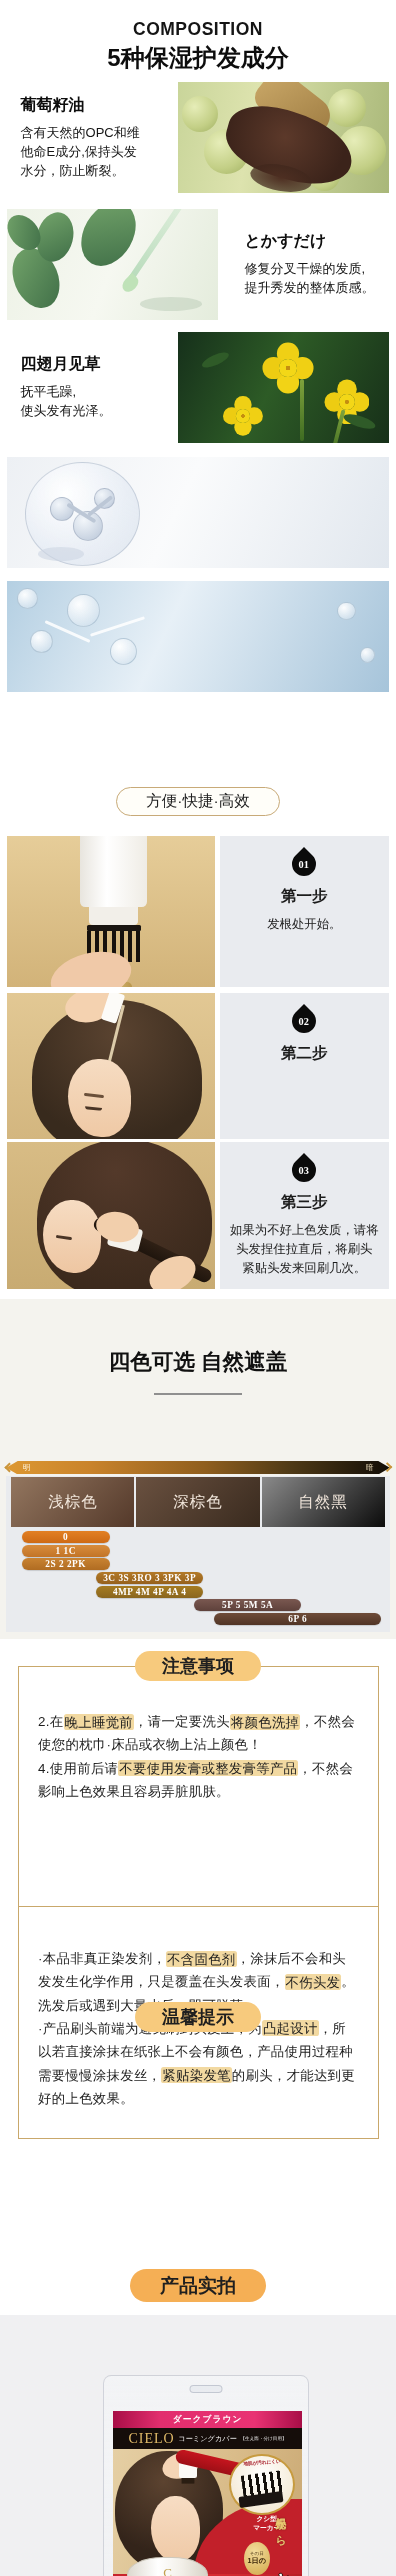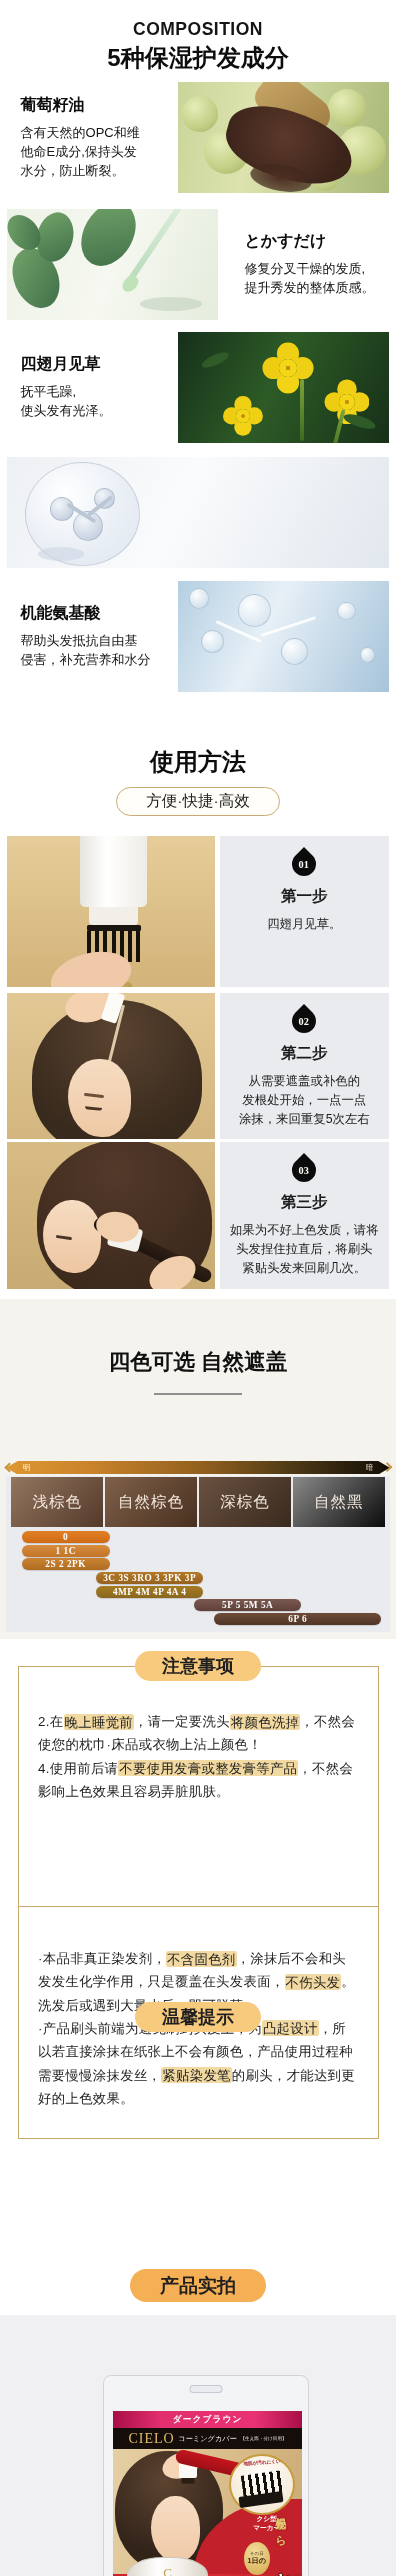--- a/index.html
+++ b/index.html
@@ -309,79 +309,70 @@
         <div class="ing-img img-collagen">
           <i></i>
           <i></i>
           <i></i>
           <i></i>
           <i></i>
           <i></i>
         </div>
       </div>
       <div class="ing-row img-right" style="top: 581px;">
-        <div class="ing-text">
-          <h3 class="ing-name">机能氨基酸</h3>
-          <p class="ing-desc">帮助头发抵抗自由基
-侵害，补充营养和水分</p>
-        </div>
         <div class="ing-img img-amino">
           <i></i>
           <i></i>
           <i></i>
           <i></i>
           <i></i>
           <i></i>
           <i></i>
           <i></i>
         </div>
       </div>
     </div>
 
-  <h2 class="usage-title">使用方法</h2>
   <div class="usage-badge">
     <span>方便·快捷·高效</span>
   </div>
 
   <div id="steps">
       <div class="step-row" style="top: 836px; height: 151px;">
         <div class="step-img simg-1">
           <i></i>
           <i></i>
           <i></i>
           <i></i>
           <i></i>
           <i></i>
         </div>
         <div class="step-panel">
           <div class="drop">
             <span>01</span>
           </div>
           <h4 class="step-name">第一步</h4>
-          <p class="step-desc">四翅月见草。</p>
+          <p class="step-desc">发根处开始。</p>
         </div>
       </div>
       <div class="step-row" style="top: 993px; height: 146px;">
         <div class="step-img simg-2">
           <i></i>
           <i></i>
           <i></i>
           <i></i>
           <i></i>
           <i></i>
           <i></i>
         </div>
         <div class="step-panel">
           <div class="drop">
             <span>02</span>
           </div>
           <h4 class="step-name">第二步</h4>
-          <p class="step-desc">从需要遮盖或补色的
-发根处开始，一点一点
-涂抹，来回重复5次左右</p>
         </div>
       </div>
       <div class="step-row" style="top: 1142px; height: 147px;">
         <div class="step-img simg-3">
           <i></i>
           <i></i>
           <i></i>
           <i></i>
           <i></i>
           <i></i>
@@ -406,21 +397,20 @@
       <div class="scale-bar">
         <span class="s-l">明</span>
         <span class="s-r">暗</span>
       </div>
       <span class="chev chev-l"></span>
       <span class="chev chev-r"></span>
     </div>
     <div class="chart-panel">
       <div class="swatches" id="swatches">
           <div class="swatch" style="background: linear-gradient(135deg, rgb(147, 118, 95), rgb(84, 57, 42));">浅棕色</div>
-          <div class="swatch" style="background: linear-gradient(135deg, rgb(127, 96, 74), rgb(73, 48, 31));">自然棕色</div>
           <div class="swatch" style="background: linear-gradient(135deg, rgb(106, 81, 64), rgb(57, 42, 30));">深棕色</div>
           <div class="swatch" style="background: linear-gradient(135deg, rgb(138, 138, 138), rgb(11, 11, 11));">自然黑</div>
         </div>
       <div id="codes">
           <div class="code-pill" style="left: 15.5px; width: 88px; top: 55px; background: linear-gradient(rgb(226, 128, 36), rgb(206, 106, 21));">0</div>
           <div class="code-pill" style="left: 15.5px; width: 88px; top: 69px; background: linear-gradient(rgb(216, 140, 60), rgb(194, 116, 39));">1 1C</div>
           <div class="code-pill" style="left: 15.5px; width: 88px; top: 82px; background: linear-gradient(rgb(201, 131, 50), rgb(176, 108, 34));">2S 2 2PK</div>
           <div class="code-pill" style="left: 90px; width: 107px; top: 96px; background: linear-gradient(rgb(179, 122, 40), rgb(150, 97, 28));">3C 3S 3RO 3 3PK 3P</div>
           <div class="code-pill" style="left: 90px; width: 107px; top: 110px; background: linear-gradient(rgb(166, 124, 34), rgb(138, 102, 30));">4MP 4M 4P 4A 4</div>
           <div class="code-pill" style="left: 188px; width: 107px; top: 123px; background: linear-gradient(rgb(122, 88, 80), rgb(94, 65, 59));">5P 5 5M 5A</div>

